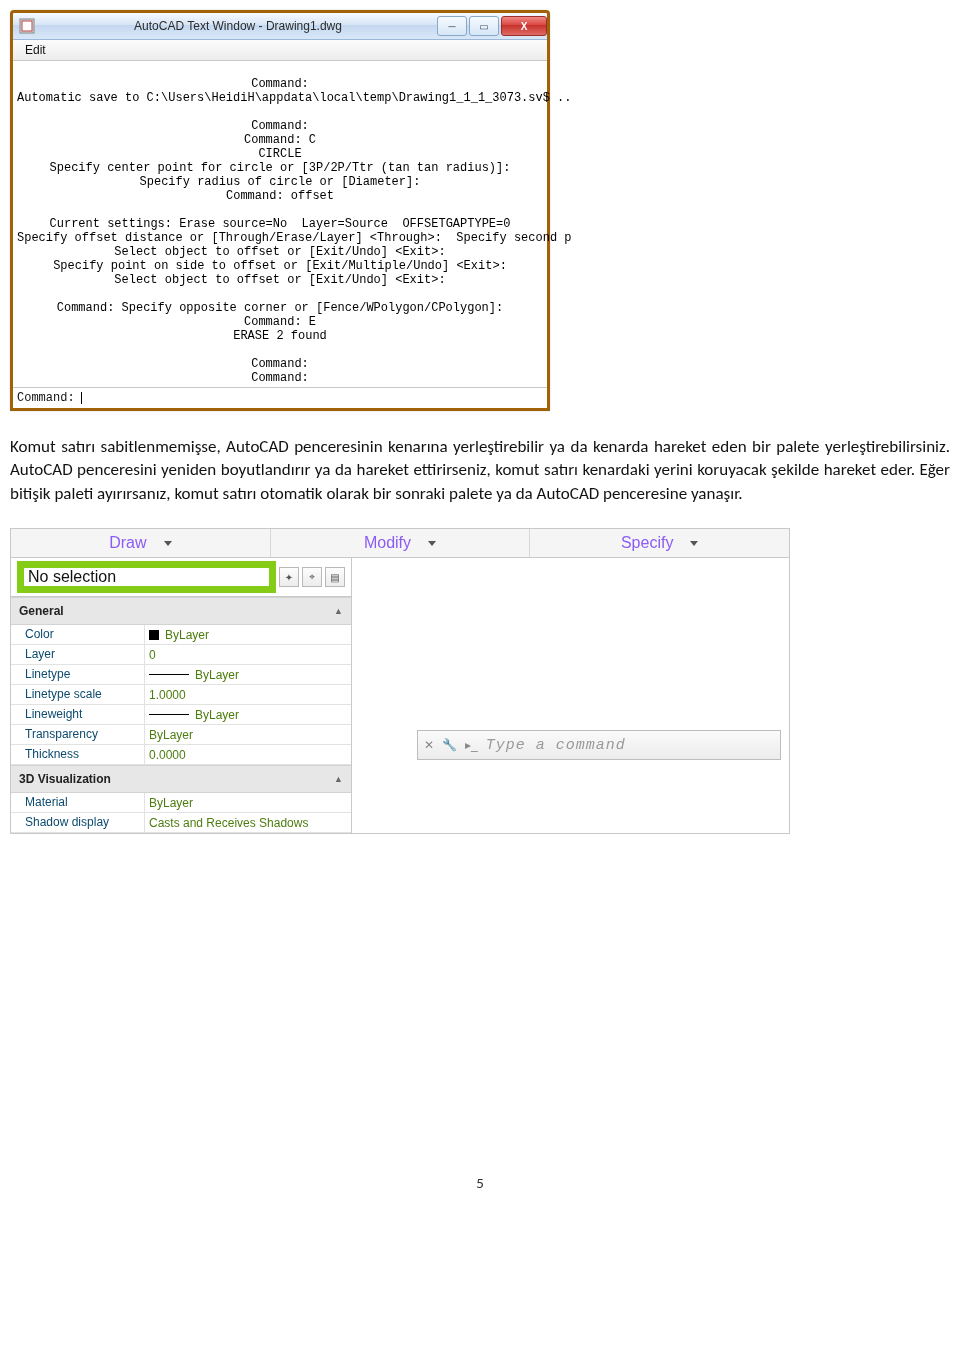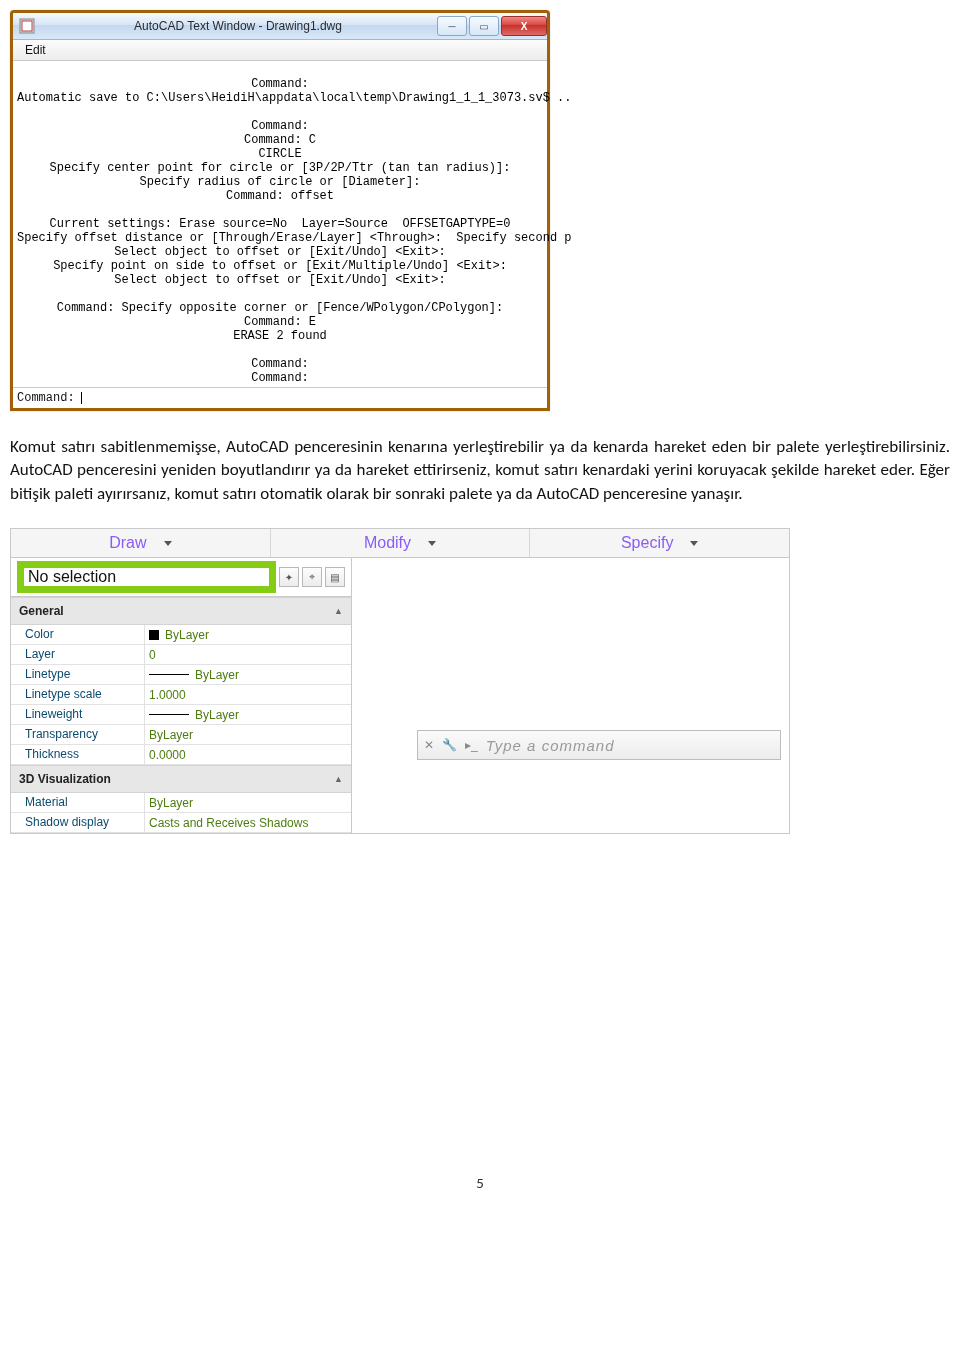--- a/index.html
+++ b/index.html
@@ -237,21 +237,21 @@
     display: flex;
     align-items: center;
     padding: 0 6px;
     gap: 8px;
     font-size: 13px;
   }
   .dynprompt .ic { color:#888; font-size:12px; }
   .dynprompt .ph {
     font-style: italic;
     color: #9a9a9a;
-    font-family: Liberation Sans, sans-serif;
+    font-family: Liberation Mono, monospace;
     font-size: 15px;
     letter-spacing: 1px;
   }
   .pgnum {
     text-align: center;
     margin-top: 340px;
     font-size: 15px;
     color: #333;
   }
 </style>

